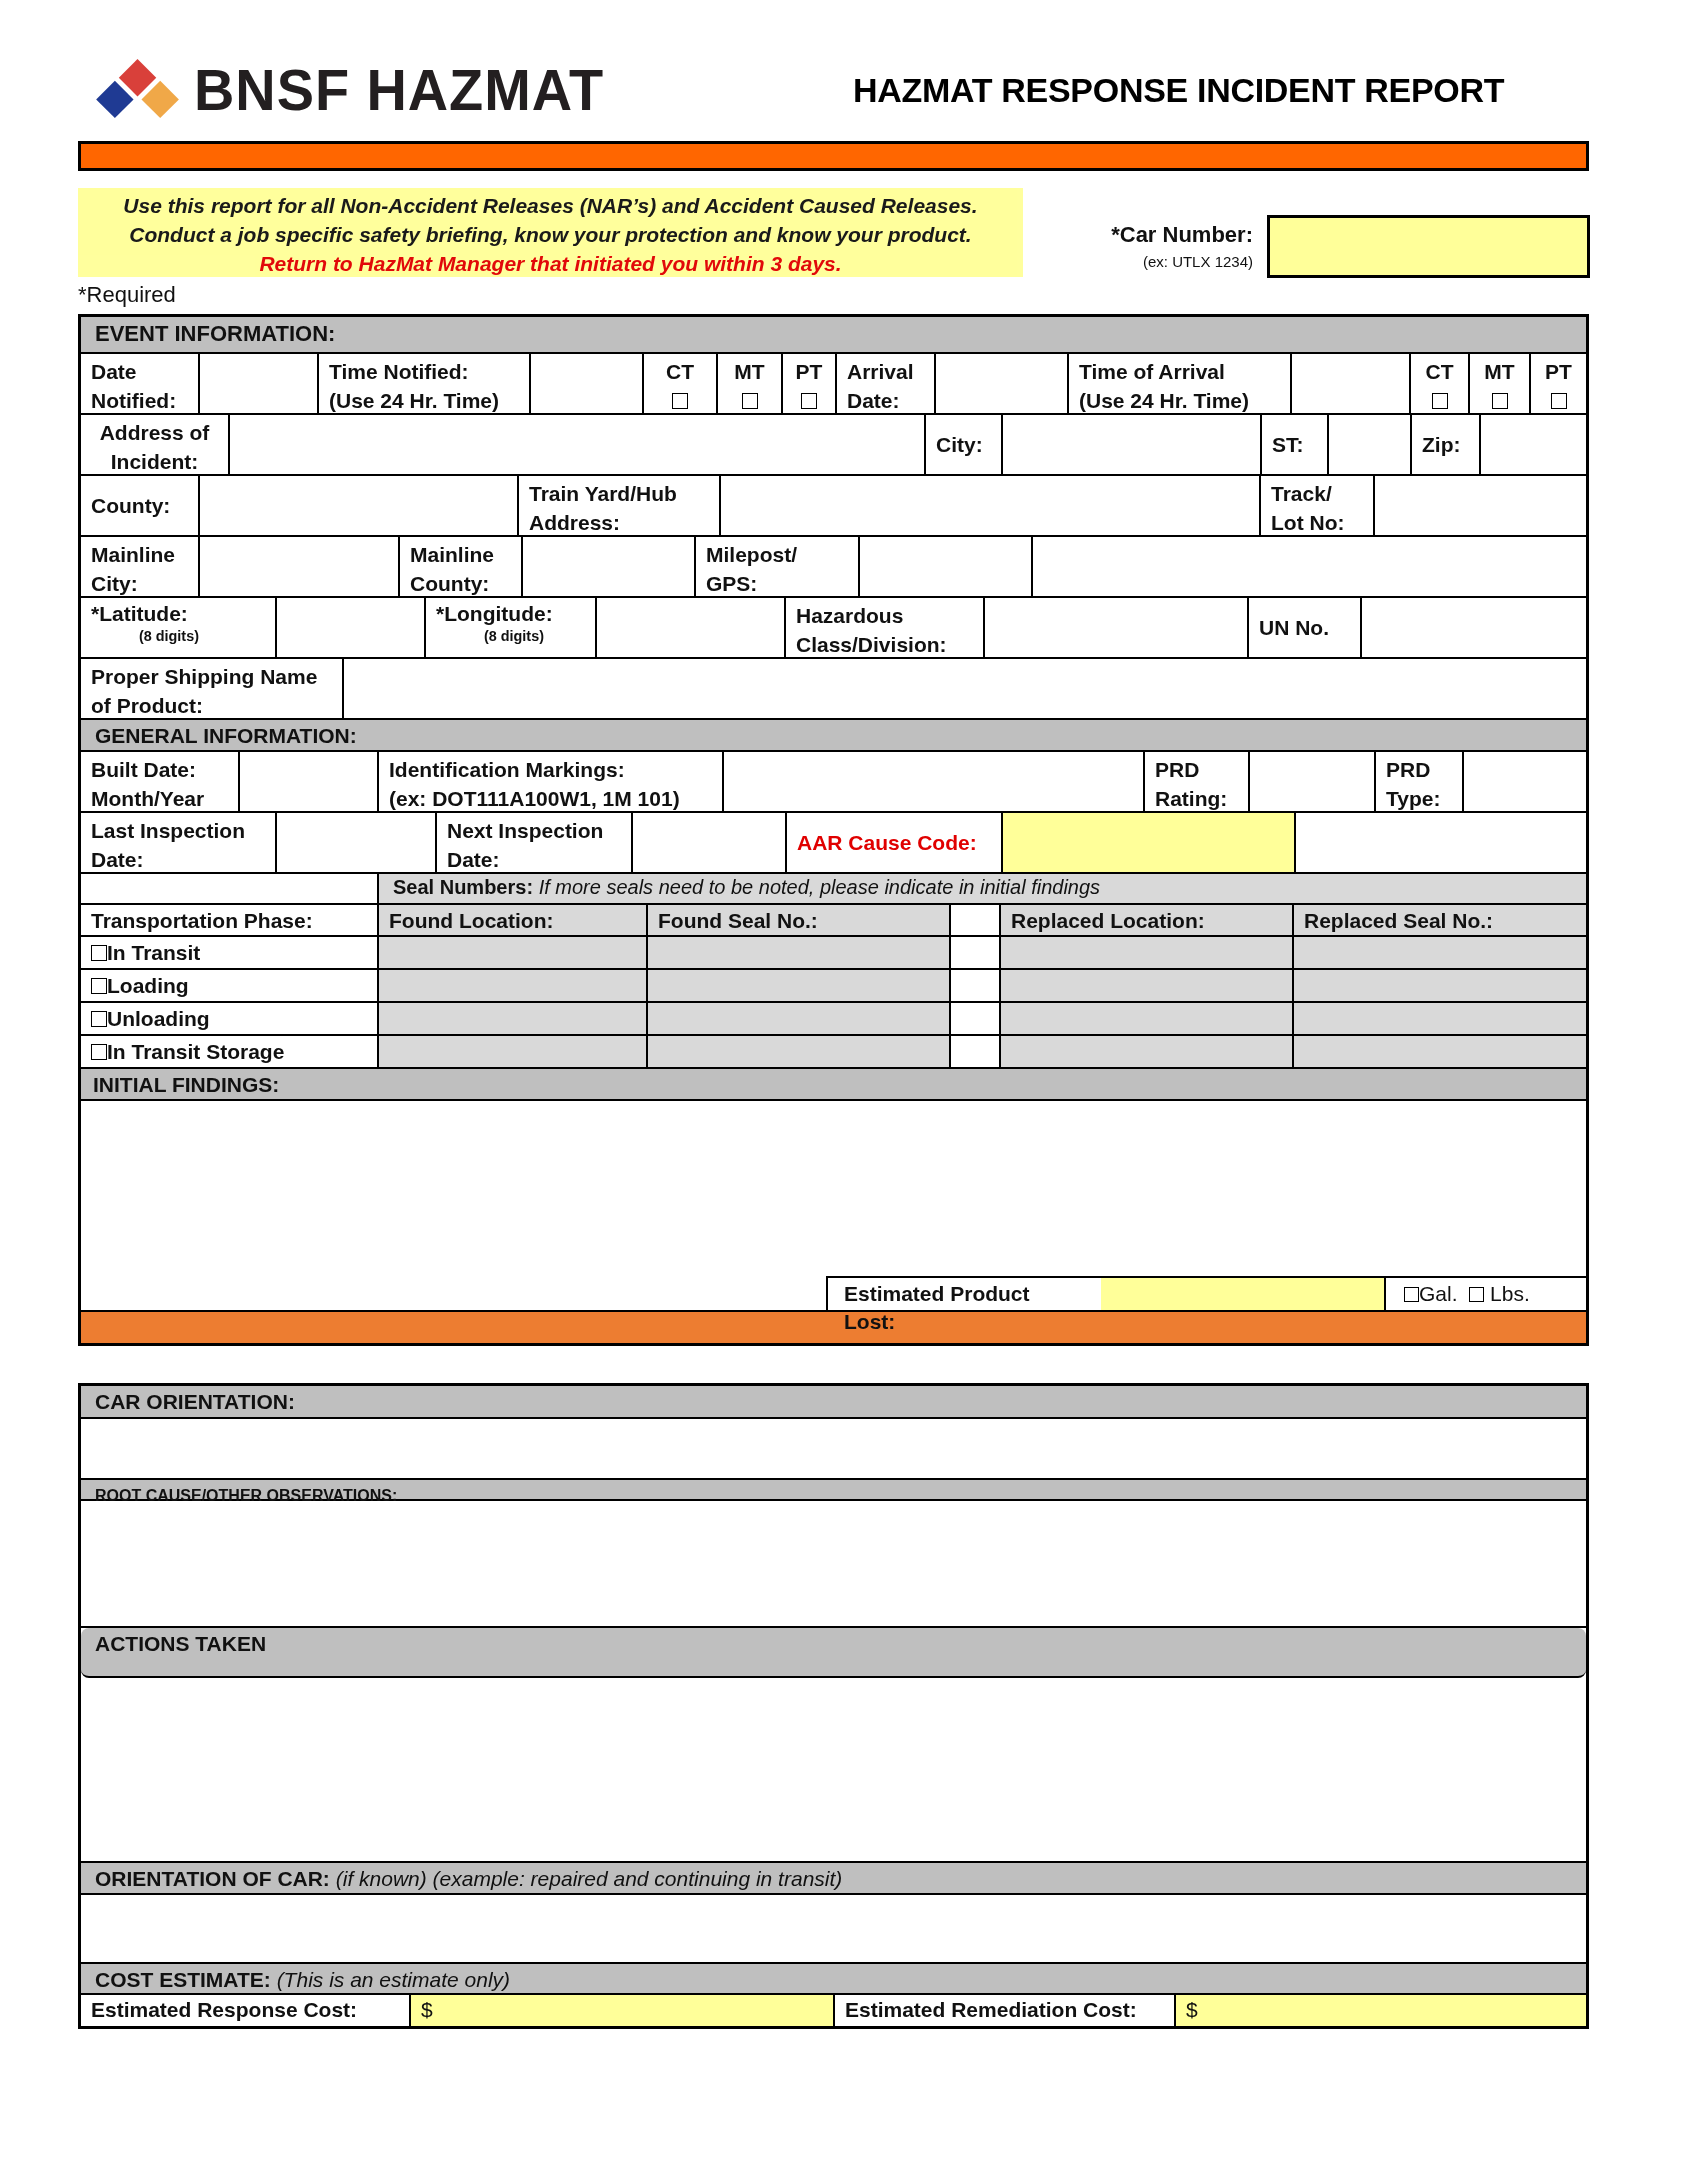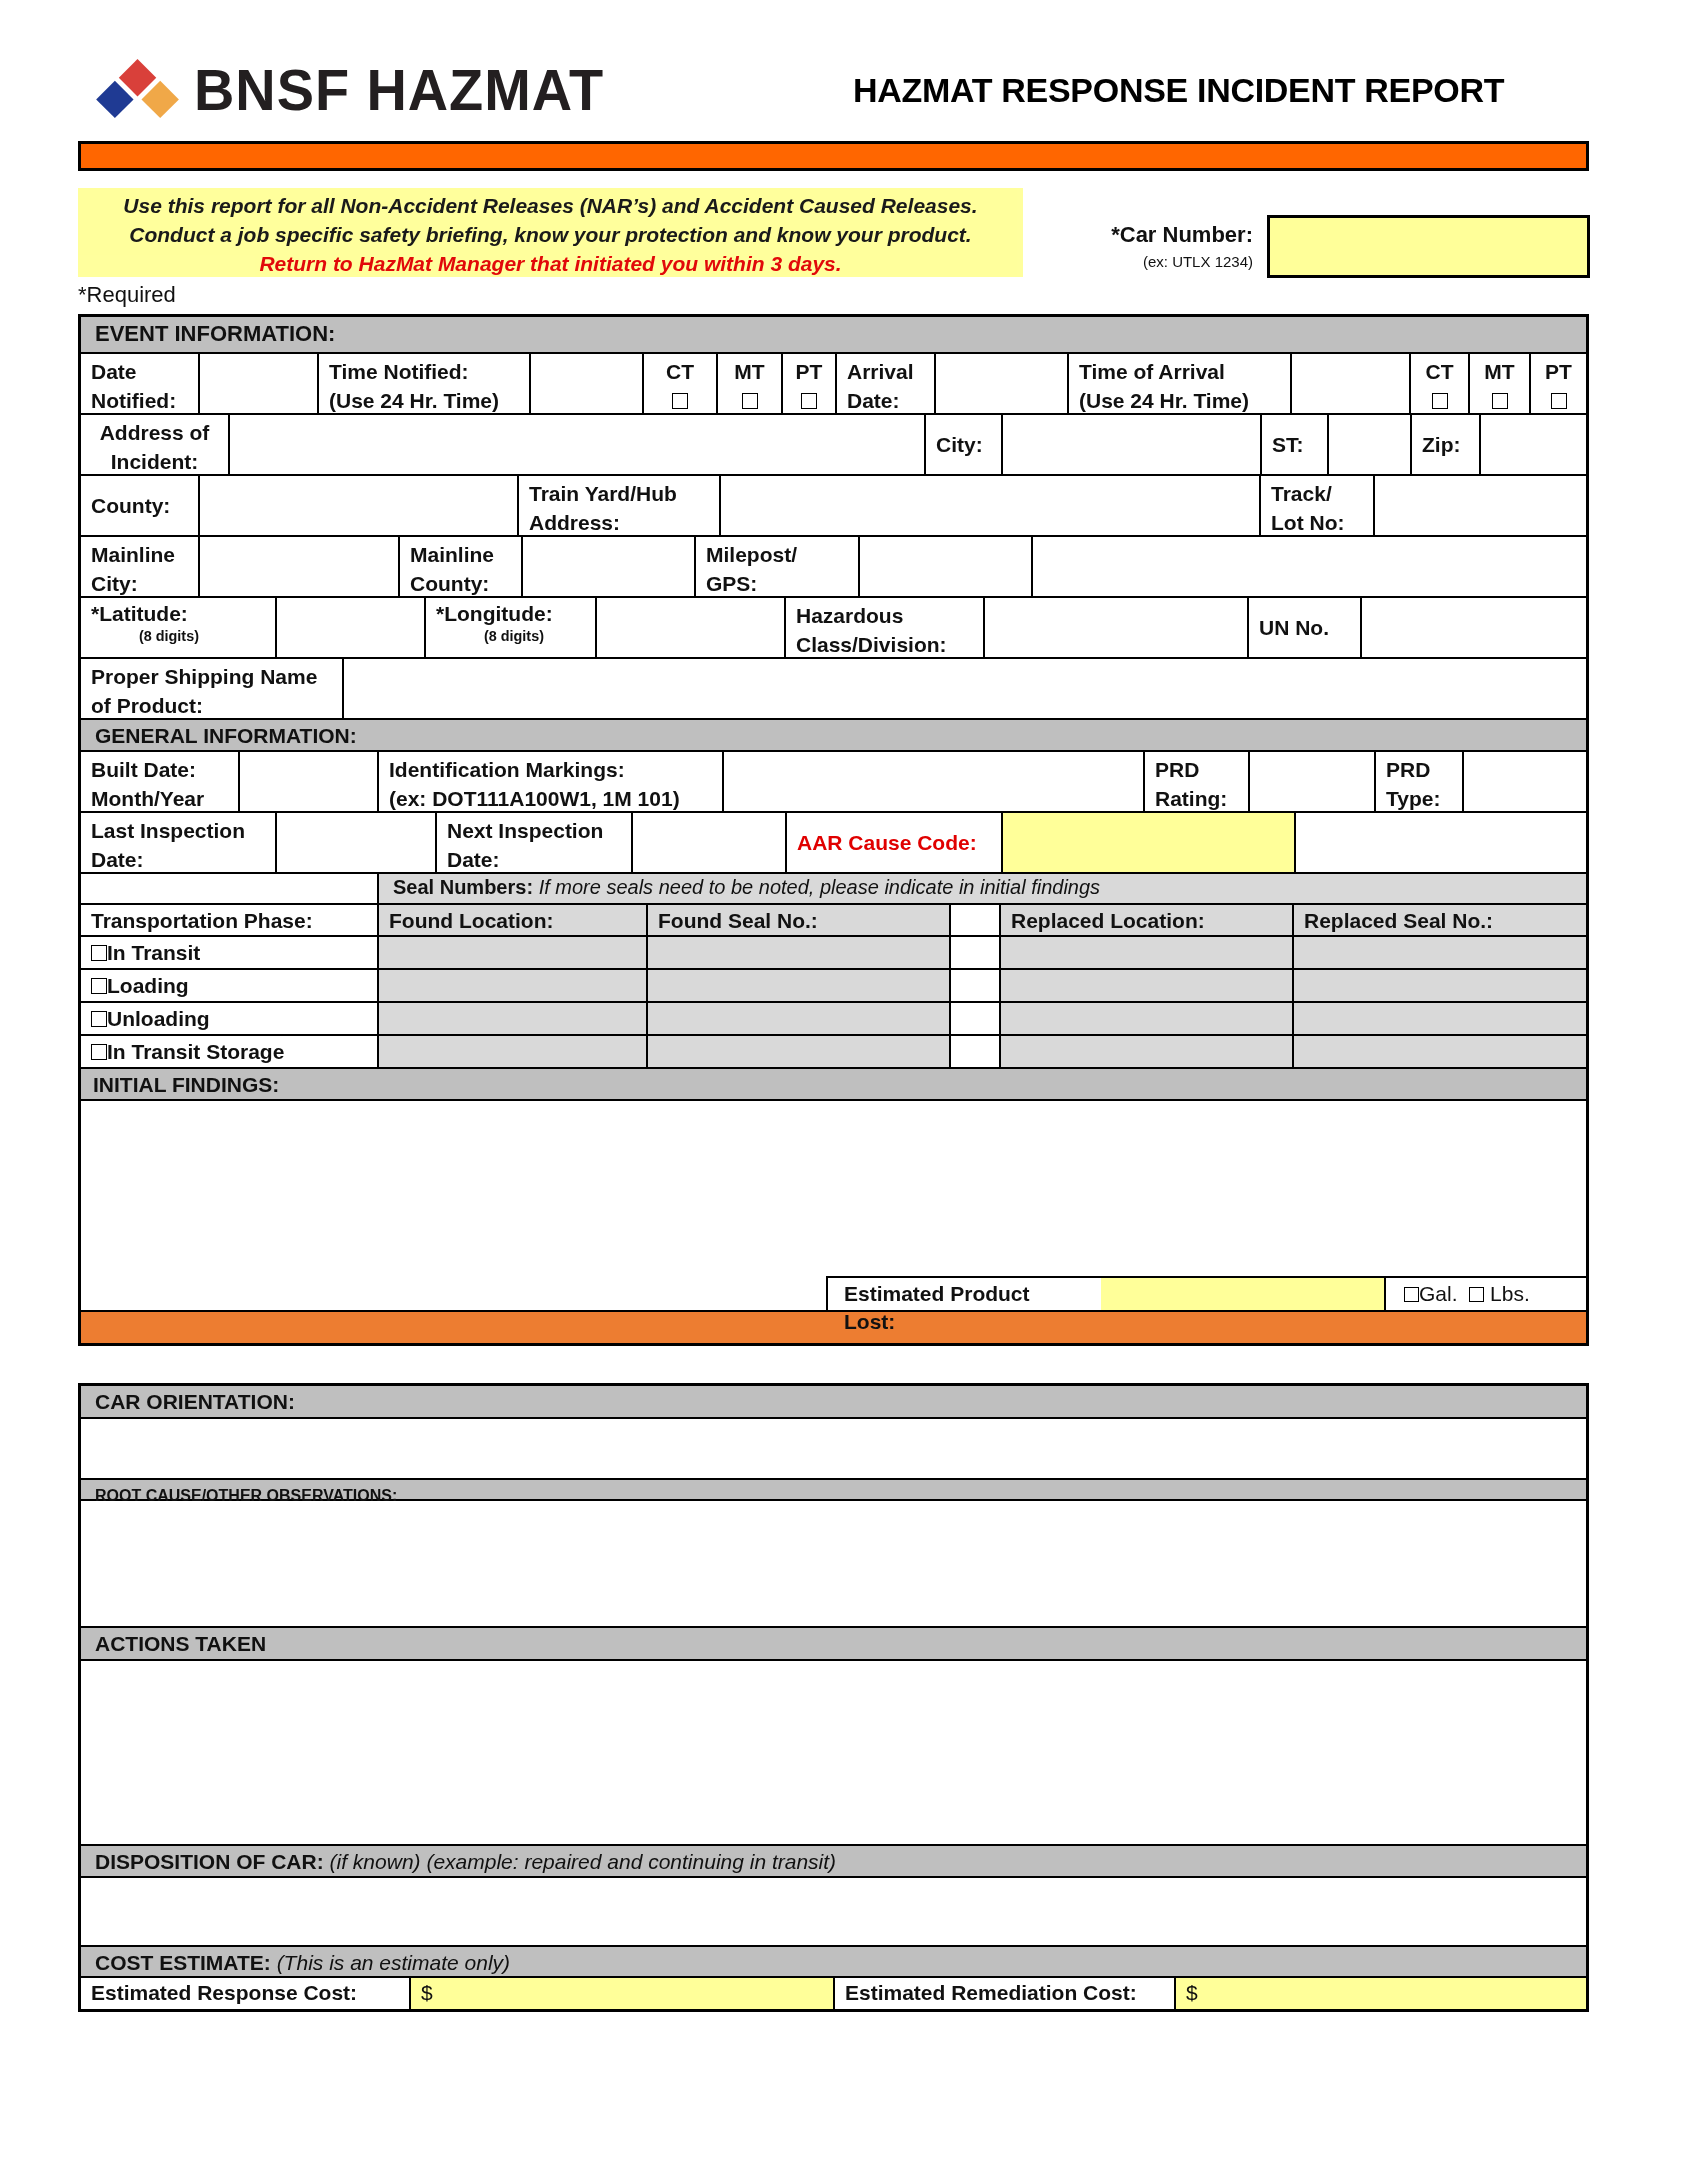--- a/index.html
+++ b/index.html
@@ -214,24 +214,24 @@
   <div class="orange-band"></div>
 </div>
 
 <div class="form" style="top:1383px;">
   <div class="section-head" style="height:33px; font-size:21px; line-height:28px; font-weight:600;">CAR ORIENTATION:</div>
   <div style="height:61px; border-bottom:2.5px solid #000;"></div>
 
   <div class="section-head" style="height:21px; font-size:16px; line-height:28px; font-weight:600;">ROOT CAUSE/OTHER  OBSERVATIONS:</div>
   <div style="height:127px; border-bottom:2.5px solid #000;"></div>
 
-  <div class="section-head" style="height:33px; font-size:21px; line-height:28px; font-weight:600;">ACTIONS TAKEN</div>
+  <div class="section-head" style="height:50px; font-size:21px; line-height:28px; font-weight:600;border-radius:8px;">ACTIONS TAKEN</div>
   <div style="height:185px; border-bottom:2.5px solid #000;"></div>
 
-  <div class="section-head" style="height:32px; font-size:21px; line-height:27px; font-weight:600;"><span>DISPOSITION OF CAR:</span> <span class="it">(if known) (example: repaired and continuing in transit)</span></div>
+  <div class="section-head" style="height:32px; font-size:21px; line-height:27px; font-weight:600;"><span>ORIENTATION OF CAR:</span> <span class="it">(if known) (example: repaired and continuing in transit)</span></div>
   <div style="height:69px; border-bottom:2.5px solid #000;"></div>
 
   <div class="section-head" style="height:31px; font-size:21px; line-height:27px; font-weight:600;"><span>COST ESTIMATE:</span> <span class="it">(This is an estimate only)</span></div>
   <div class="row" style="height:31px;">
     <div class="cell" style="width:330px; line-height:24px;">Estimated Response Cost:</div>
     <div class="cell yellow" style="width:424px; line-height:24px; font-weight:500;">$</div>
     <div class="cell" style="width:341px; line-height:24px;">Estimated Remediation Cost:</div>
     <div class="cell yellow" style="flex:1; line-height:24px; font-weight:500;">$</div>
   </div>
 </div>

